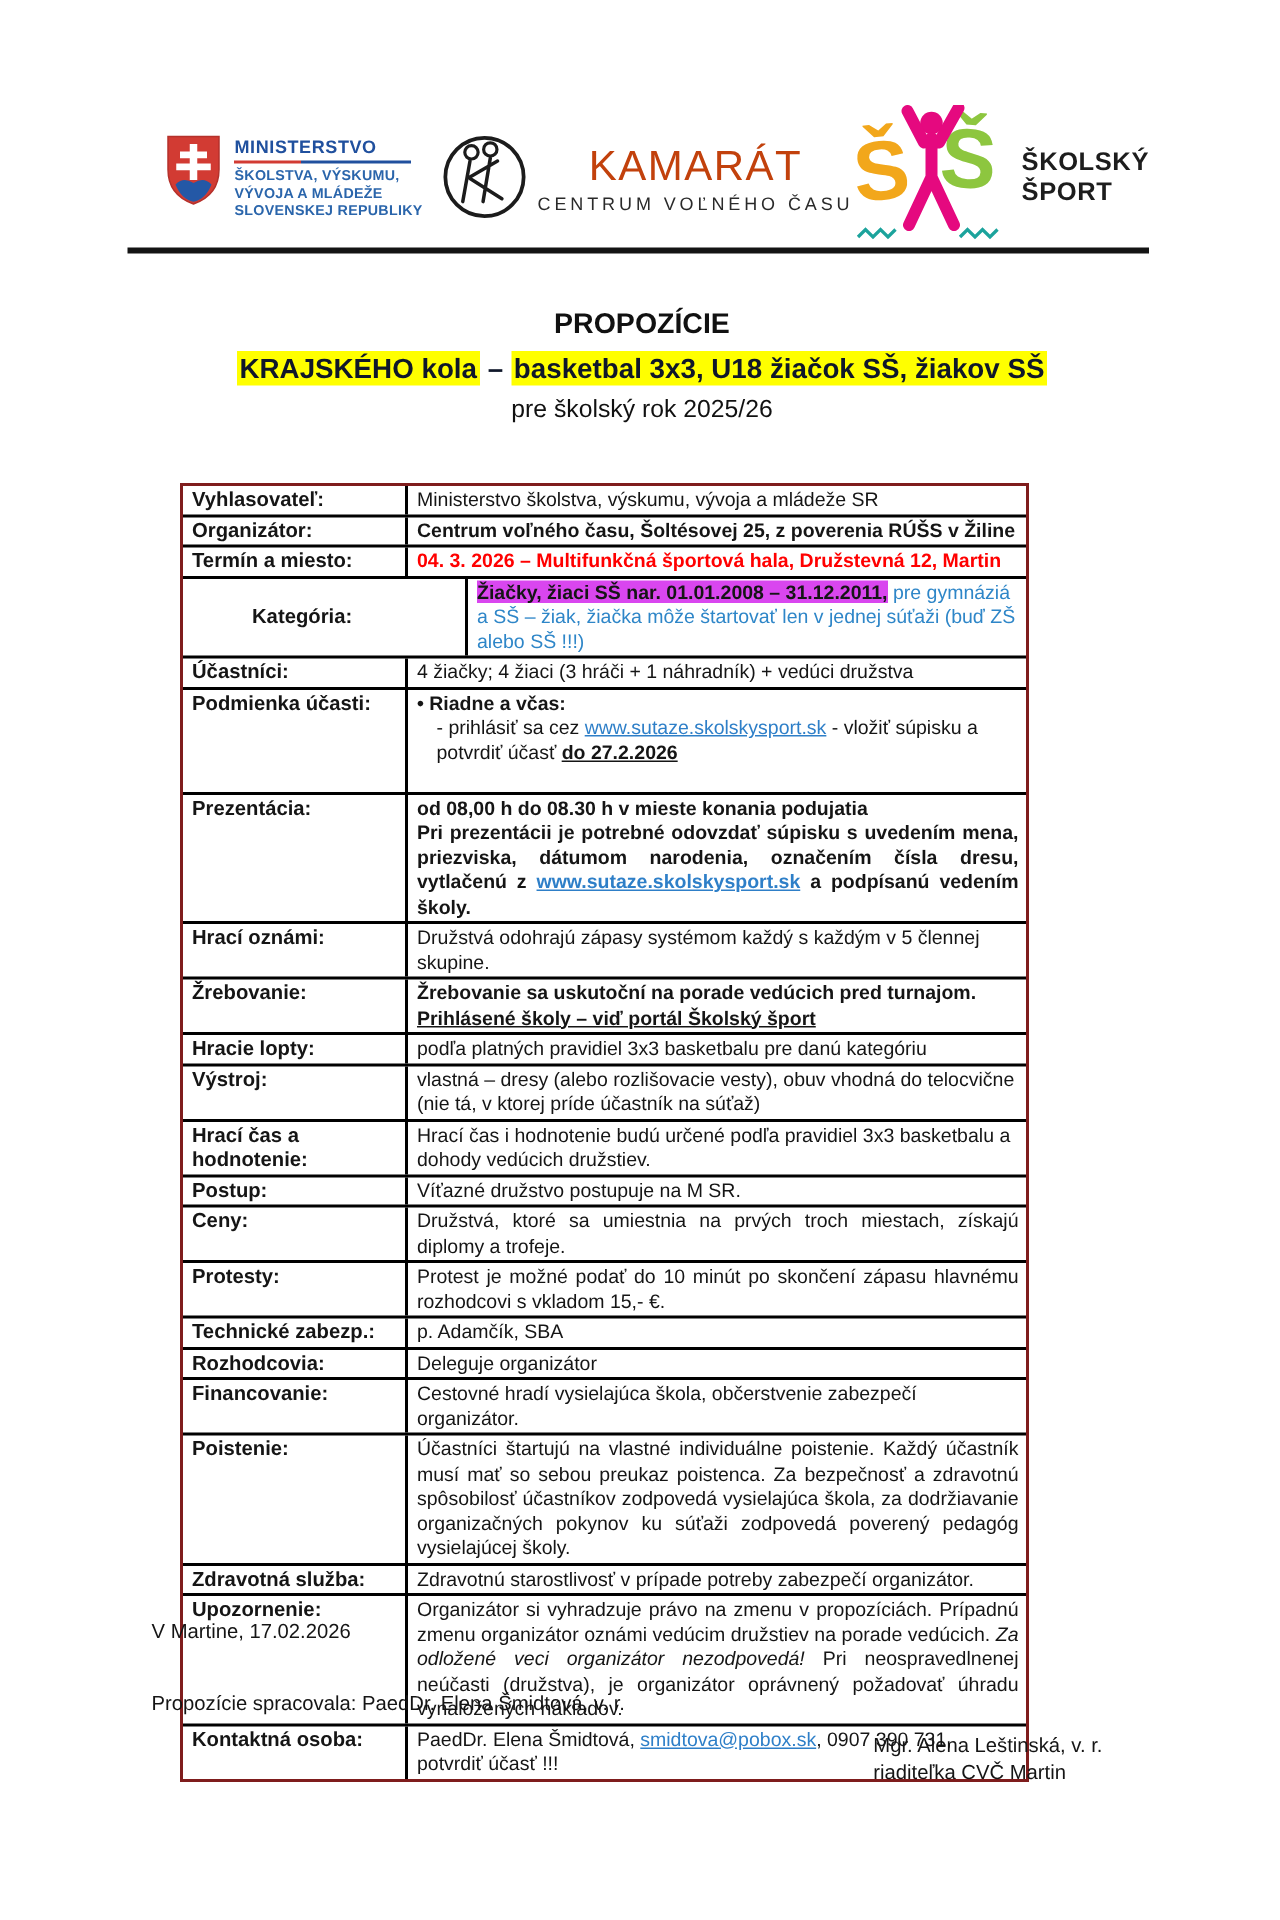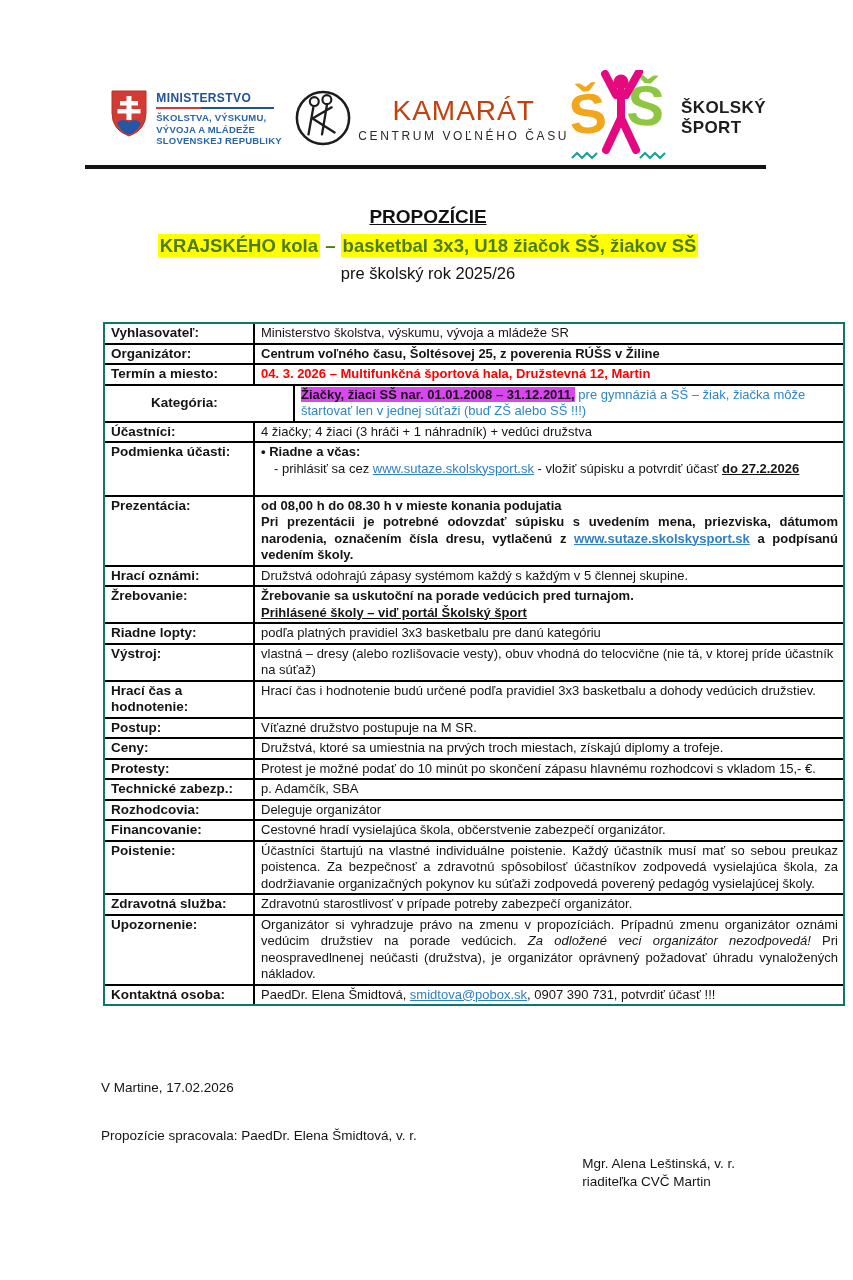--- a/index.html
+++ b/index.html
@@ -30,27 +30,27 @@
   .ss-letter.right { left:58px; top:8px; color:#8dc63f; transform:rotate(4deg); }
   .ss-person { position:absolute; left:24px; top:0; }
   .ss-zig { position:absolute; bottom:6px; }
   .ss-zig.zl { left:2px; } .ss-zig.zr { left:70px; }
   .ss-text { margin-left:8px; font-weight:bold; color:#1d1d1d; font-size:17px; line-height:20px; letter-spacing:.4px; }
 
   .rule { position:absolute; top:165px; left:85px; width:681px; height:4px; background:#141414; }
 
   
   .title-block { position:absolute; top:206px; left:103px; width:650px; text-align:center; }
-  .title-main { font-size:19px; font-weight:bold; color:#111;text-decoration:underline; }
-  .title-sub { font-size:18.5px; font-weight:bold; margin-top:7px; color:#4d7c0f; }
+  .title-main { font-size:19px; font-weight:bold; color:#111; }
+  .title-sub { font-size:18.5px; font-weight:bold; margin-top:7px; color:#0f172a; }
   .hl { background:#ffff00; padding:1px 2px; }
   .title-year { font-size:16.5px; font-weight:normal; margin-top:7px; color:#111; }
 
   
-  .doc-table { position:absolute; top:322px; left:103px; width:742px; border:2px solid #0f766e; }
+  .doc-table { position:absolute; top:322px; left:120px; width:566px; border:2px solid #7f1d1d; }
   .t-row { display:flex; border-top:2px solid #000; align-items:stretch; }
   .t-row:first-child { border-top:none; }
   .t-label { flex:0 0 150px; width:150px; border-right:2px solid #000;
              padding:1px 4px 1px 6px; font-weight:bold; font-size:13.5px; line-height:16.5px; }
   .t-row.vcenter .t-label { display:flex; align-items:center;margin-left:40px; }
   .t-content { flex:1; padding:1px 5px 1px 6px; font-size:13px; line-height:16.5px; min-width:0; }
   .para { }
   .para.justify { text-align:justify; }
   .para.indent { padding-left:13px; }
   .s-b { font-weight:bold; }
@@ -187,21 +187,21 @@
         </div>
       </div>
       <div class="t-row">
         <div class="t-label">Žrebovanie:</div>
         <div class="t-content">
           <div class="para"><span class="s-b">Žrebovanie sa uskutoční na porade vedúcich pred turnajom.</span></div>
           <div class="para"><span class="s-b s-u">Prihlásené školy – viď portál Školský šport</span></div>
         </div>
       </div>
       <div class="t-row">
-        <div class="t-label">Riadne lopty:</div>
+        <div class="t-label">Hracie lopty:</div>
         <div class="t-content">
           <div class="para"><span>podľa platných pravidiel 3x3 basketbalu pre danú kategóriu</span></div>
         </div>
       </div>
       <div class="t-row">
         <div class="t-label">Výstroj:</div>
         <div class="t-content">
           <div class="para"><span>vlastná – dresy (alebo rozlišovacie vesty), obuv vhodná do telocvične (nie tá, v ktorej príde účastník na súťaž)</span></div>
         </div>
       </div>

